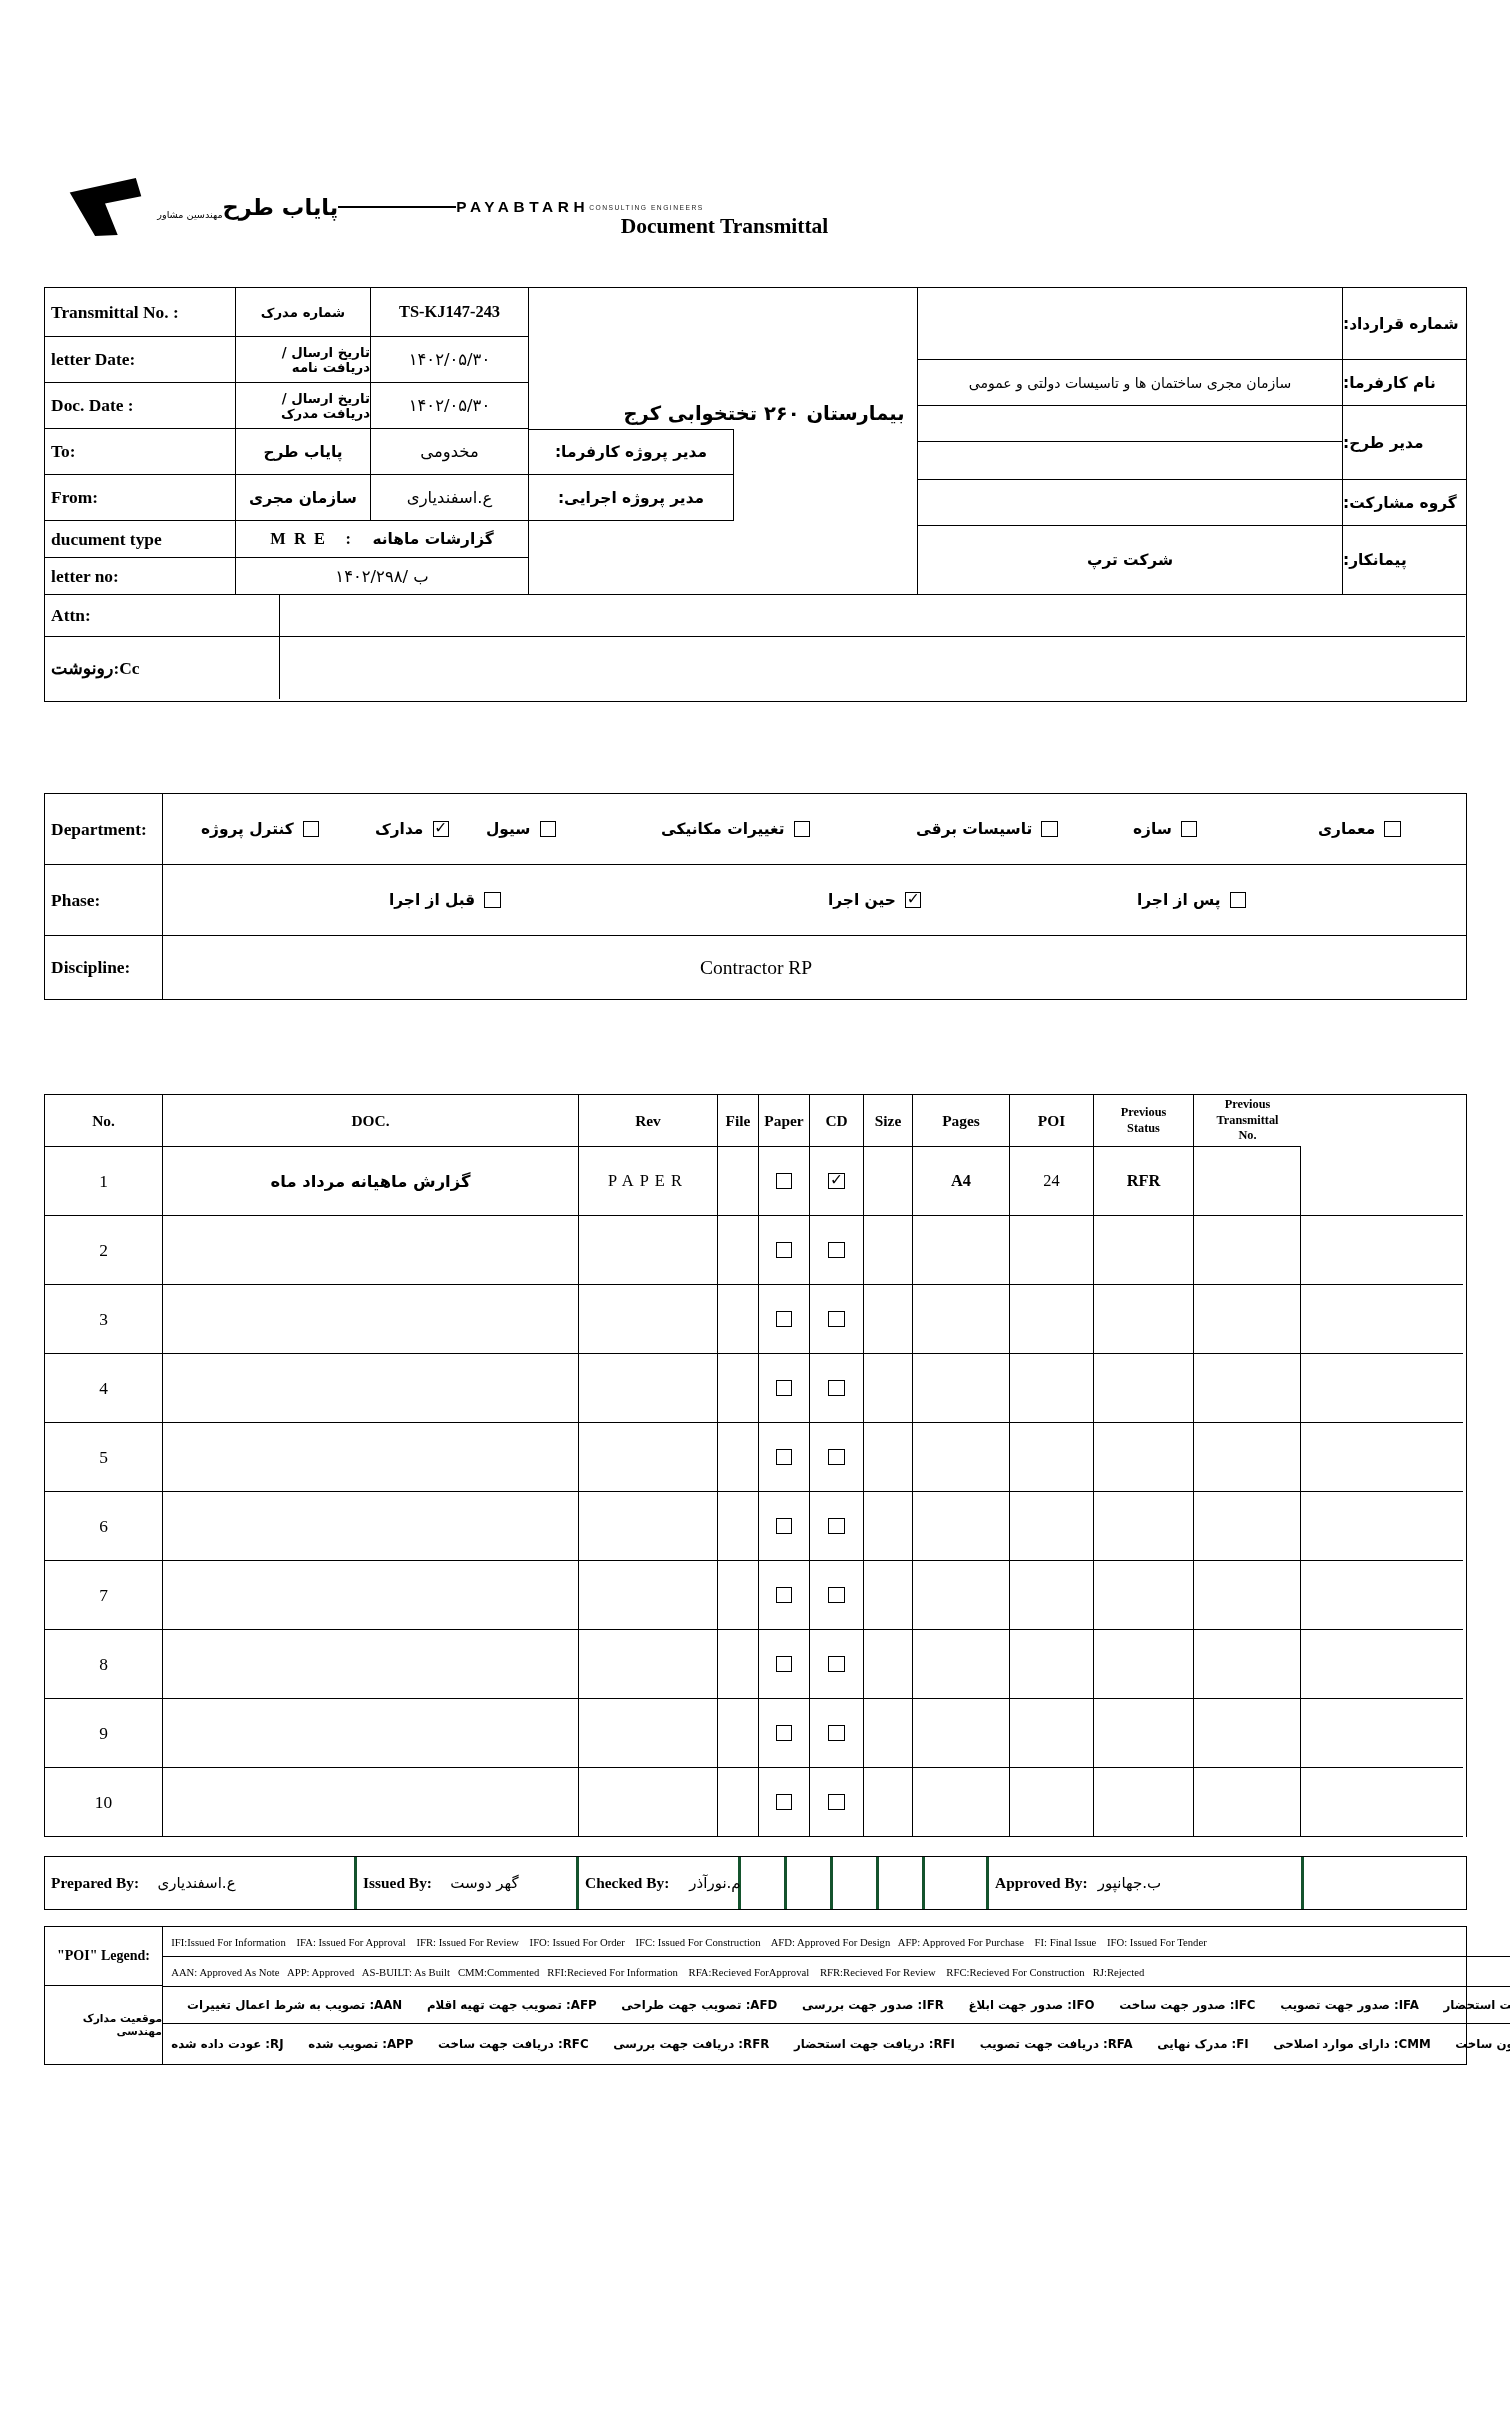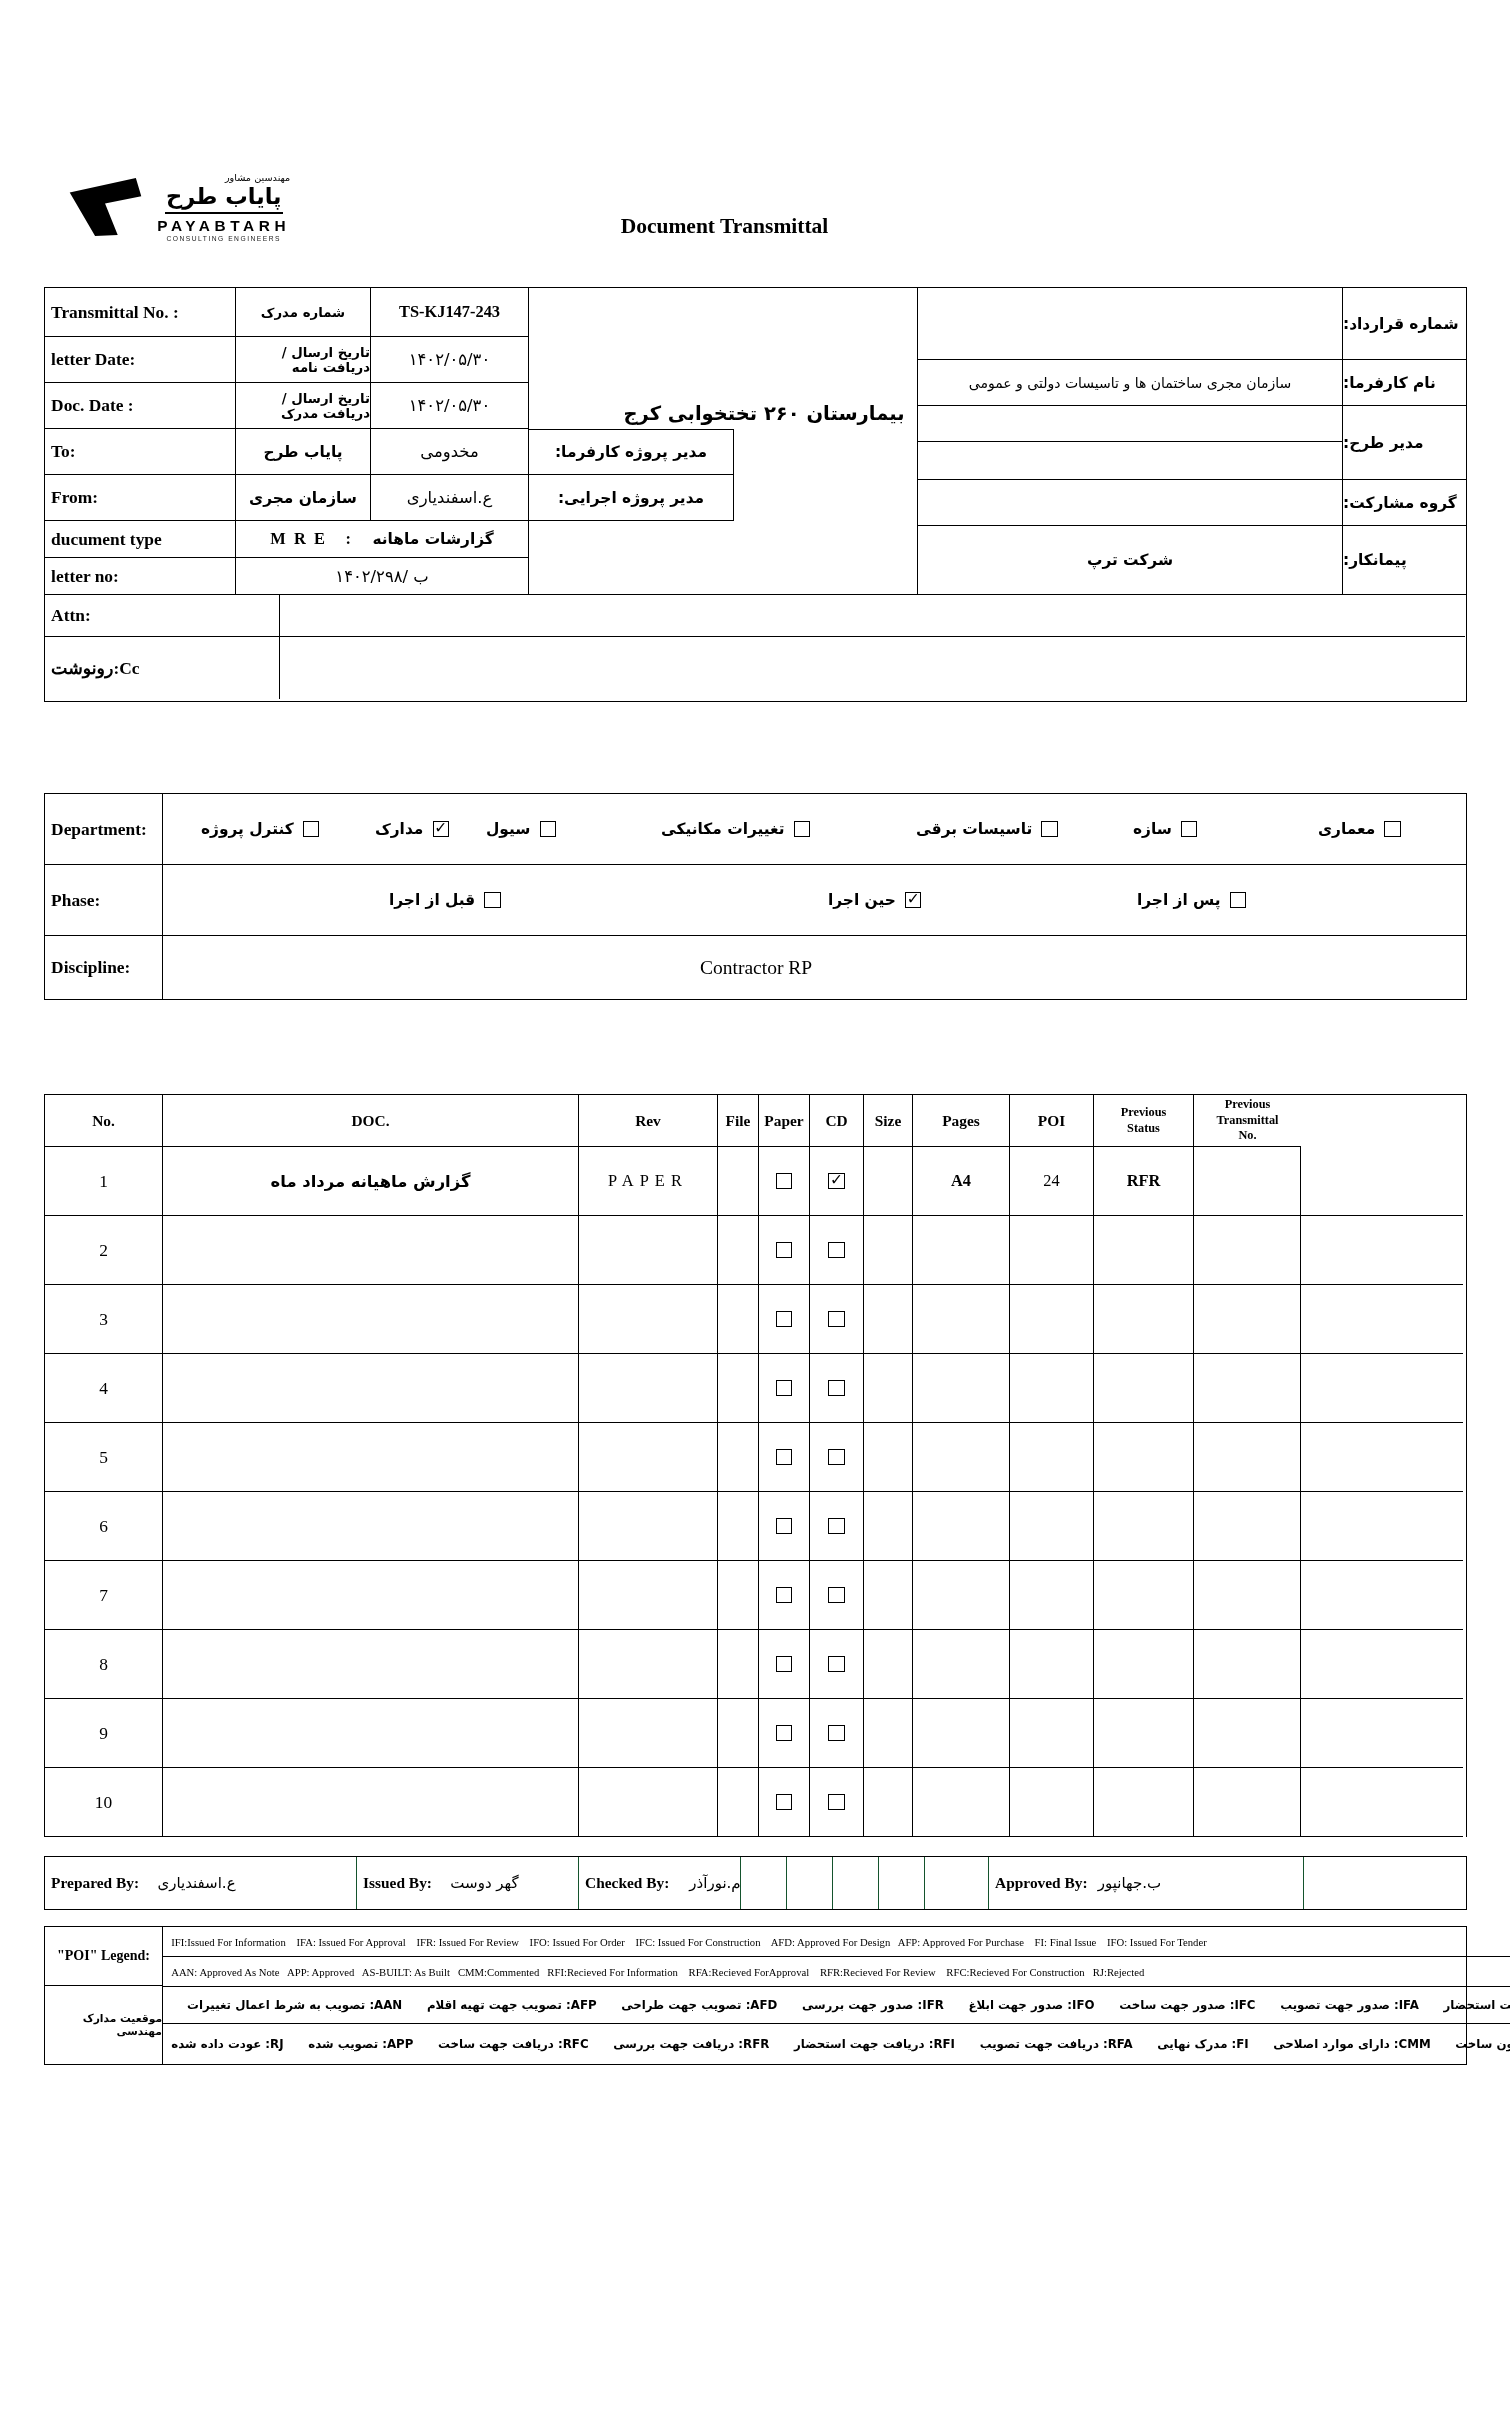--- a/index.html
+++ b/index.html
@@ -18,21 +18,21 @@
   .padl { padding-left:6.1px; }
   .padr { padding-right:7.2px; }
   .en-label { font-family:"Liberation Serif", serif; font-weight:bold; font-size:17.4px; }
   .fa-label { font-weight:bold; font-size:13.3px; }
   .fa-label-lg { font-weight:bold; font-size:15.4px; }
   .val { font-size:16.4px; }
 
   
   .logo { position:absolute; left:67px; top:171px; display:flex; align-items:center; gap:13.3px; }
   .logo-mark { width:77px; height:72px; }
-  .logo-text { display:flex; flex-direction:column; align-items:center; }
+  .logo-text { display:flex; align-items:center; }
   .logo-fa-small { font-size:9.7px; align-self:flex-end; }
   .logo-fa { font-size:22.5px; font-weight:bold; }
   .logo-divider { width:118px; height:1.5px; background:#000; margin:3.1px 0; }
   .logo-en { font-family:"Liberation Sans", sans-serif; font-size:15.4px; font-weight:bold; letter-spacing:4.6px; }
   .logo-sub { font-family:"Liberation Sans", sans-serif; font-size:6.7px; letter-spacing:1.5px; color:#222; }
 
   .doc-title { position:absolute; left:31px; top:214px; width:1387px; text-align:center;
                font-family:"Liberation Serif", serif; font-weight:bold; font-size:21.5px; }
 
   
@@ -66,21 +66,21 @@
   .td { height:69px; font-size:16.4px; }
   .c-no { font-family:"Liberation Serif", serif; font-size:17.4px; }
   .c-title { font-weight:bold; }
   .c-doc { font-family:"Liberation Serif", serif; letter-spacing:6.1px; }
   .c-size { font-family:"Liberation Serif", serif; font-weight:bold; }
   .c-pages { font-family:"Liberation Serif", serif; }
   .c-poi { font-family:"Liberation Serif", serif; font-weight:bold; }
 
   
   .sig-row { position:absolute; left:44px; top:1856px; width:1423px; height:54px; border:1.5px solid #000; display:flex; }
-  .sig-cell { border-right:1px solid #14532d; display:flex; align-items:center; gap:18.4px; padding-left:6.1px; flex:none; }
+  .sig-cell { border-right:3px solid #14532d; display:flex; align-items:center; gap:18.4px; padding-left:6.1px; flex:none; }
   .sig-cell.last { border-right:none; flex:1; }
   .sig-label { font-family:"Liberation Serif", serif; font-weight:bold; font-size:15.4px; white-space:nowrap; }
   .sig-val { font-size:15px; }
 
   
   .legend { position:absolute; left:44px; top:1926px; width:1423px; height:139px; border:1.5px solid #000; display:flex; }
   .legend-left { width:118px; flex:none; border-right:1px solid #000; display:flex; flex-direction:column; }
   .legend-poi { height:59px; border-bottom:1px solid #000; display:flex; align-items:center; justify-content:center;
                 font-weight:bold; font-size:14px; }
   .legend-falabel { flex:1; display:flex; align-items:center; justify-content:center; font-weight:bold; font-size:10.7px; }

